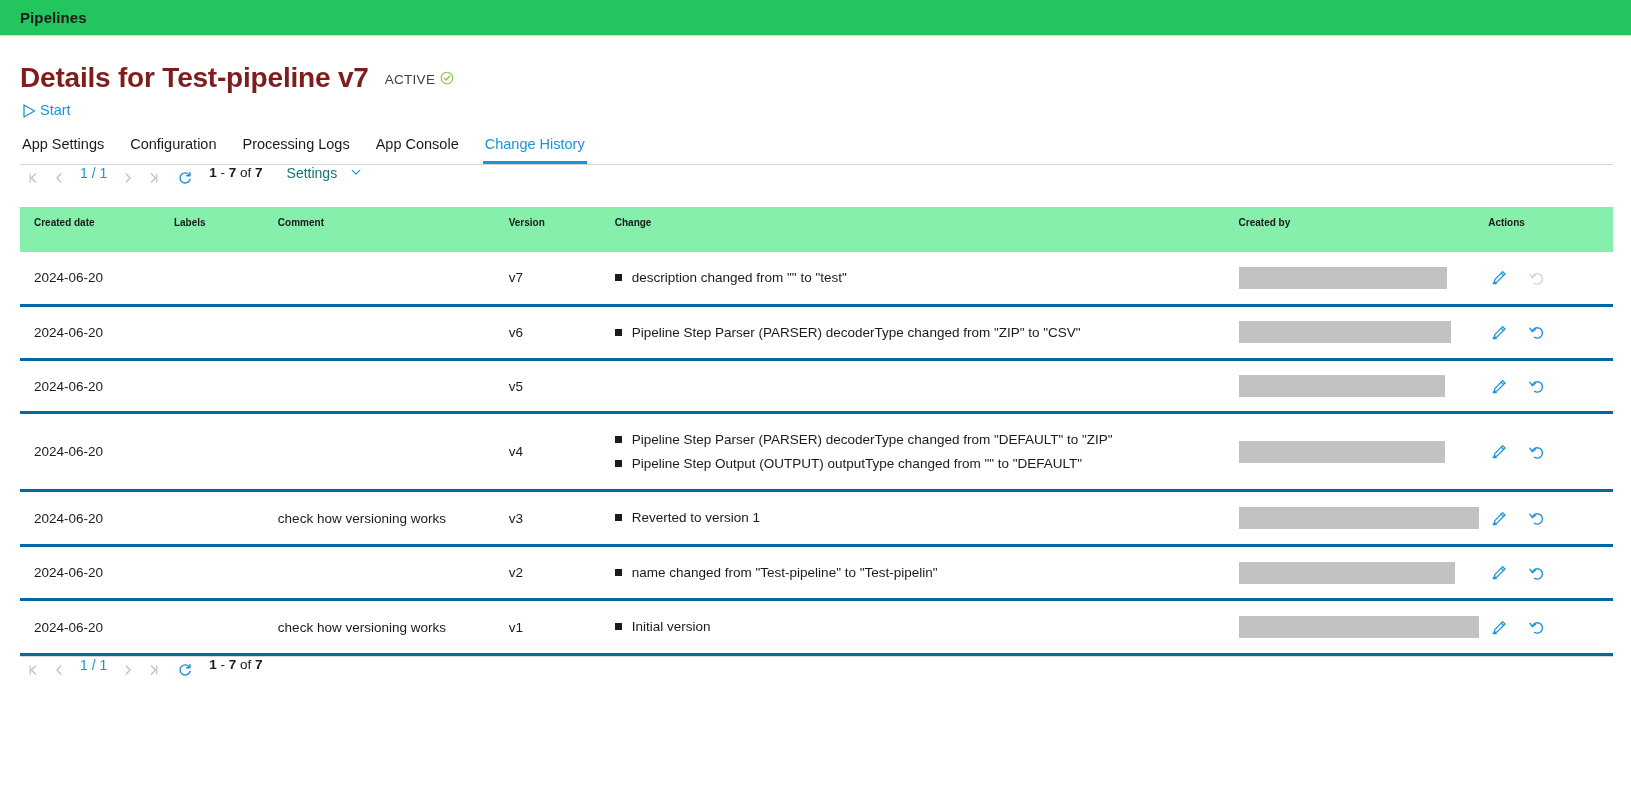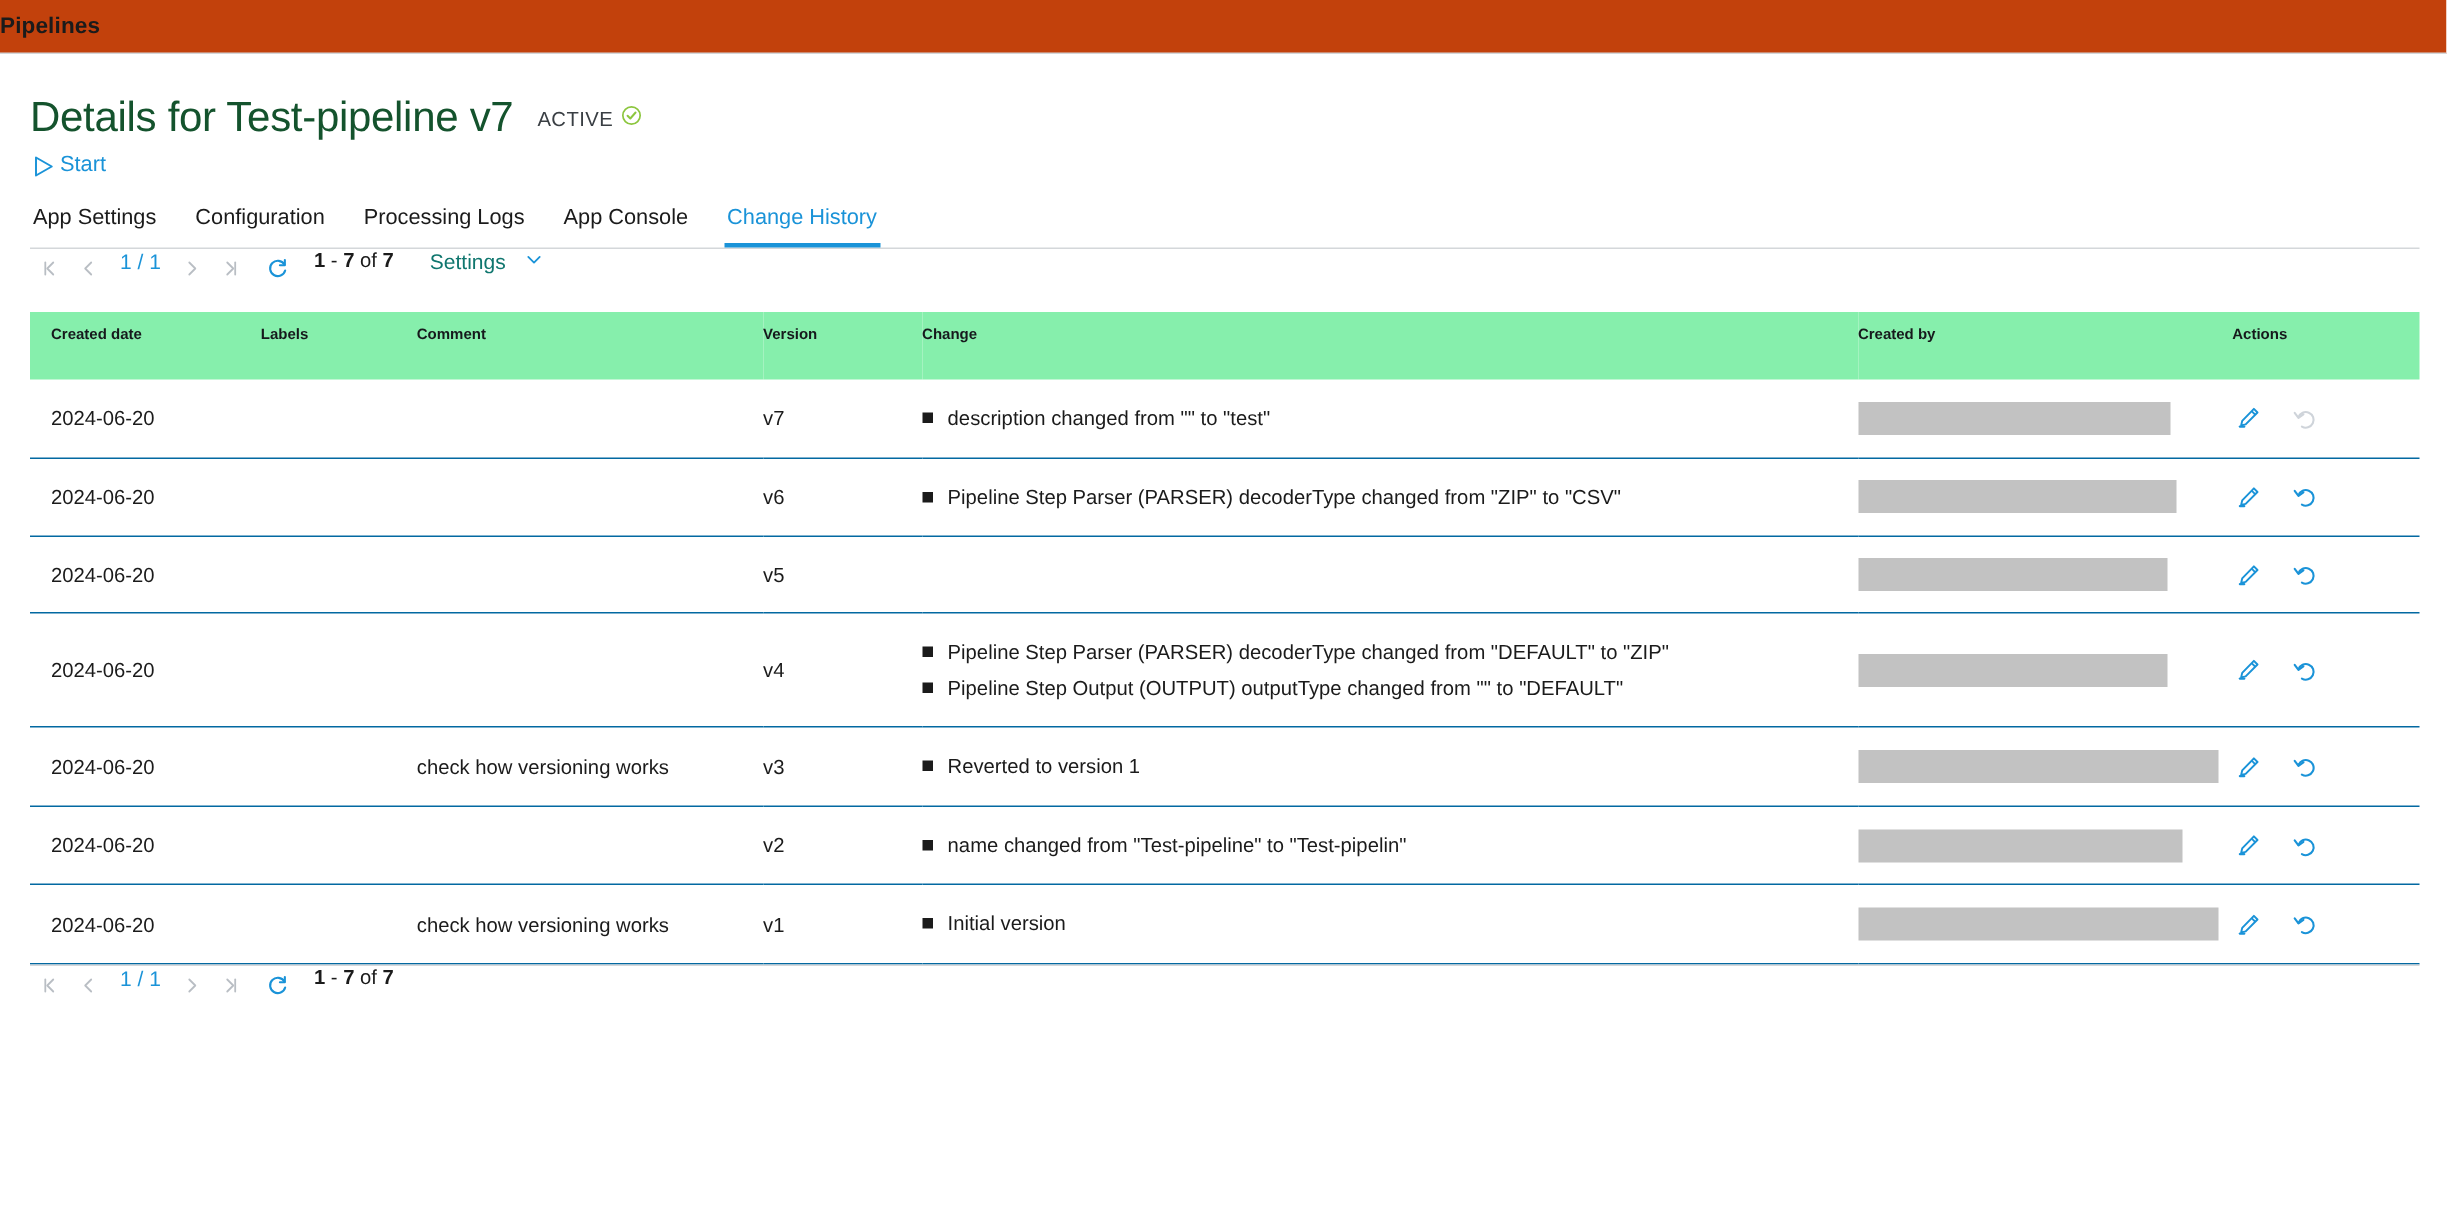--- a/index.html
+++ b/index.html
@@ -10,45 +10,45 @@
     font-family: "Liberation Sans", sans-serif;
     color: #1b1b1b;
     overflow: hidden;
   }
 
   
   .appbar {
     height: 36px;
     display: flex;
     align-items: center;
-    padding: 0 0 0 0;
+    padding: 0 0 0 20px;
     border-bottom: 1px solid #d4d7da;
-    background: #c2410c;
+    background: #22c55e;
   }
   .appbar-title {
     font-size: 15px;
     font-weight: bold;
     letter-spacing: .1px;
     color: #1b1b1b;
   }
 
   
   .page { padding: 0 18px 0 20px; }
 
   .title-row {
     display: flex;
     align-items: baseline;
     gap: 16px;
     padding-top: 26px;
   }
   .page-title {
     font-size: 28px;
-    font-weight: normal;
+    font-weight: bold;
     letter-spacing: -.2px;
-    color: #14532d;
+    color: #7f1d1d;
     margin: 0;
     text-align: center;
   }
   .status-wrap {
     display: flex;
     align-items: center;
     gap: 5px;
     position: relative;
     top: -3px;
   }
@@ -153,21 +153,21 @@
     font-size: 10px;
     font-weight: bold;
     color: #16191c;
     padding: 10px 0 24px 0;
     height: 37px;
     vertical-align: middle;
   }
   table.grid tbody td {
     font-size: 13.5px;
     color: #1b1b1b;
-    border-bottom: 1px solid #0369a1;
+    border-bottom: 3px solid #0369a1;
     vertical-align: middle;
     padding: 14px 0;
   }
   table.grid tbody tr:first-child td { border-top: none; }
 
   .c-date    { width: 148px; padding-left: 14px !important; }
   .c-labels  { width: 100px; }
   .c-comment { width: 222px; }
   .c-version { width: 102px; }
   .c-change  { width: 600px; }

